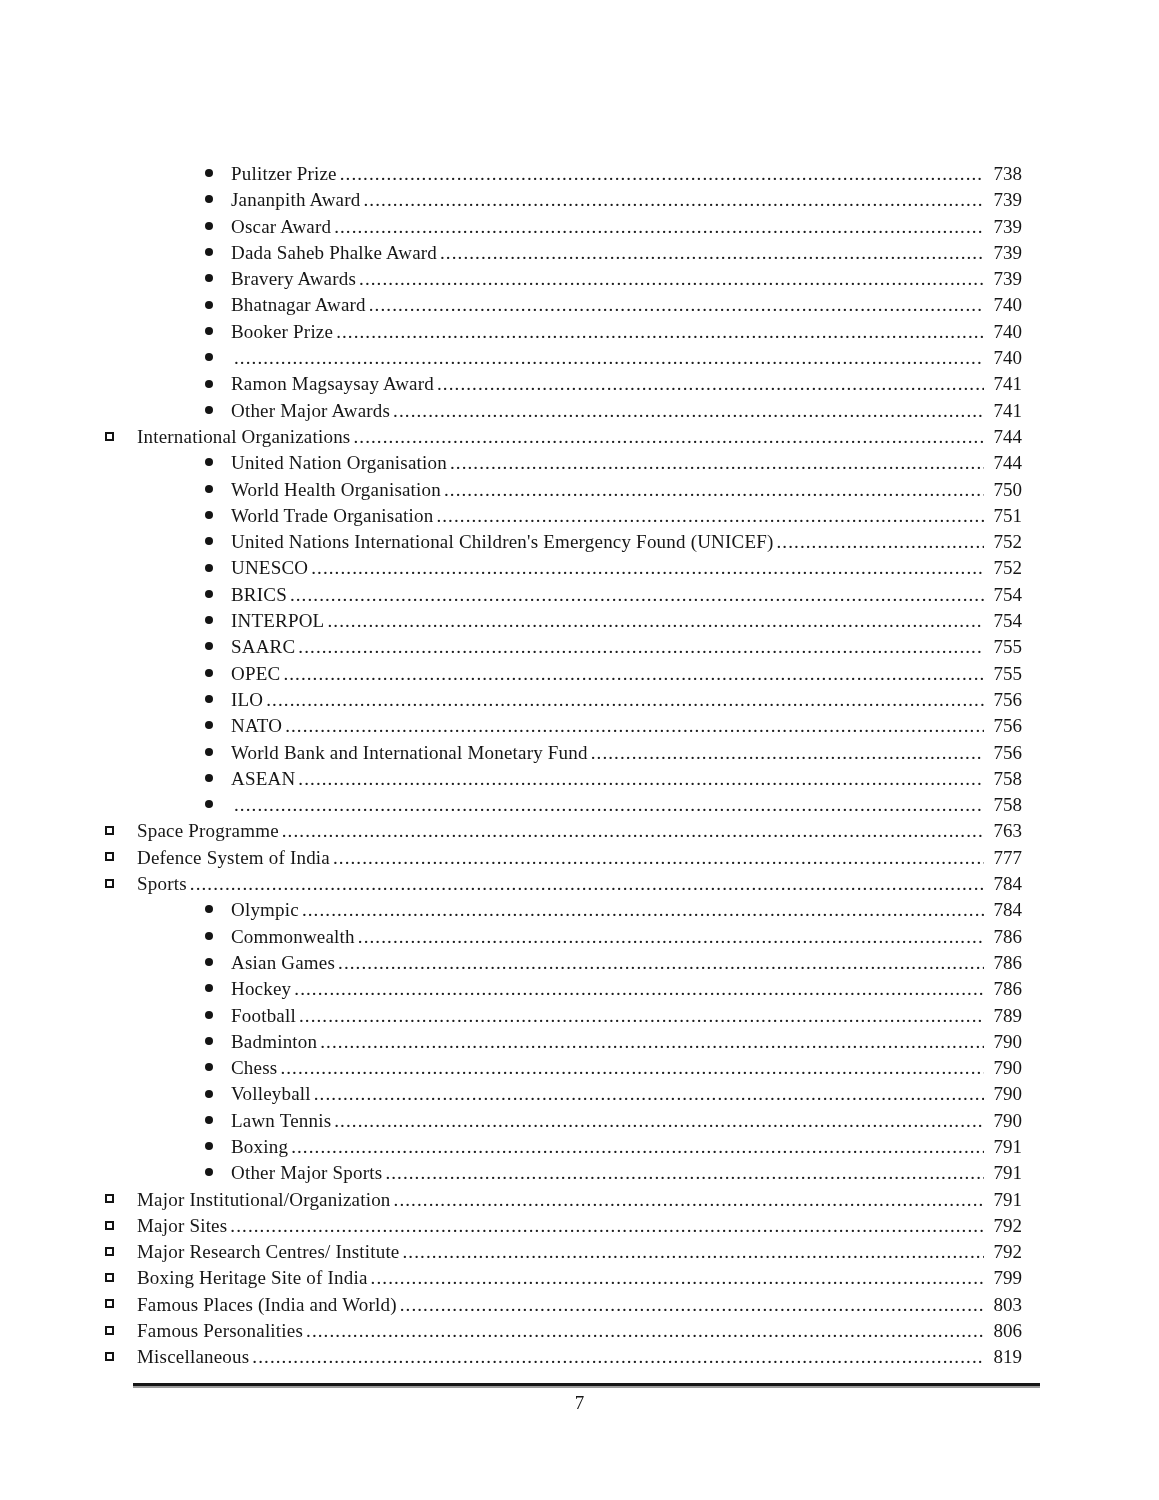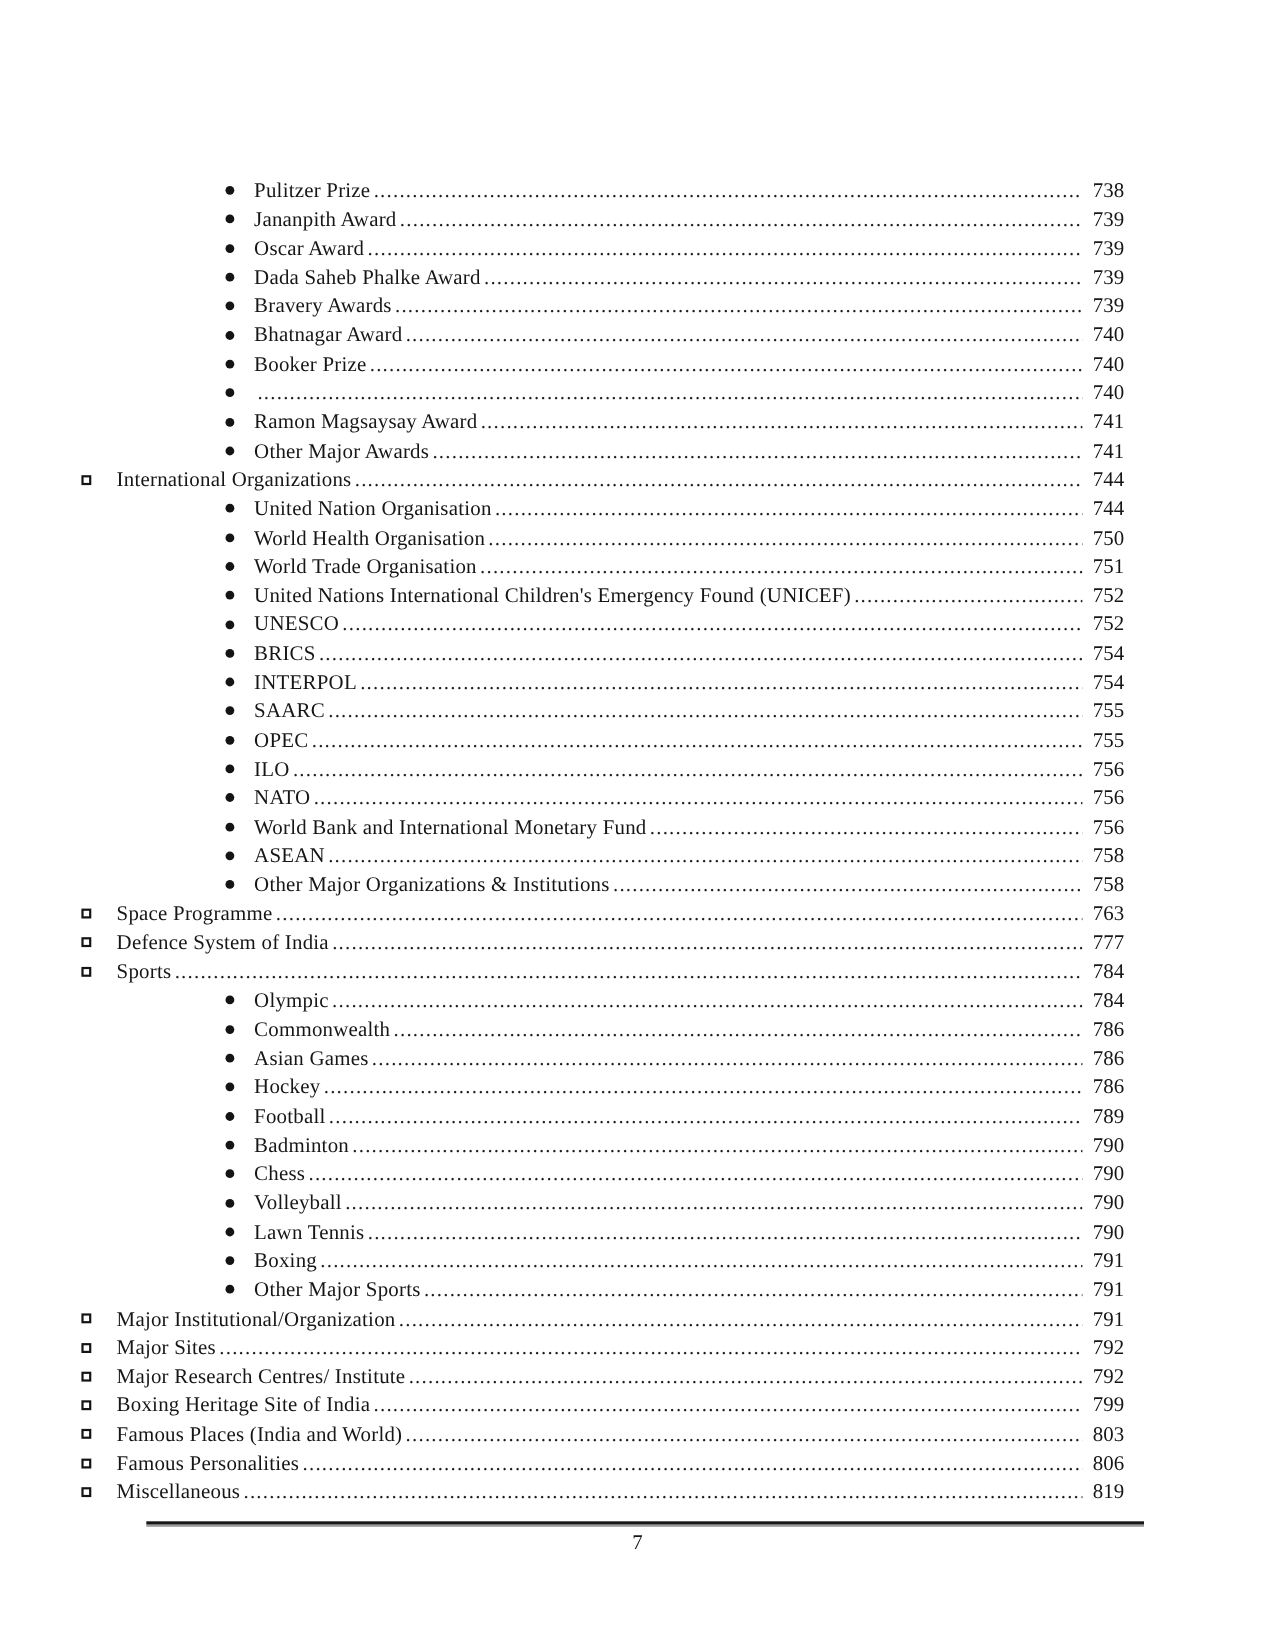--- a/index.html
+++ b/index.html
@@ -35,21 +35,21 @@
     height: 26.3px;
     line-height: 26.3px;
     font-size: 19px;
     white-space: nowrap;
   }
   .bullet {
     flex: 0 0 auto;
     align-self: center;
     display: inline-block;
   }
-  .row.level-1 { padding-left: 74px; align-items: flex-end; }
+  .row.level-1 { padding-left: 105px; align-items: flex-end; }
   .row.level-1 .bullet {
     width: 9px;
     height: 9px;
     box-sizing: border-box;
     border: 2.5px solid #141414;
     background: #ffffff;
     margin-right: 23px;
     margin-top: -2px;
   }
   .row.level-2 { padding-left: 205px; }
@@ -245,21 +245,20 @@
     <span class="pagenum">756</span>
   </div>
       <div class="row level-2">
     <span class="bullet"></span>
     <span class="label">ASEAN</span>
     <span class="dots"></span>
     <span class="pagenum">758</span>
   </div>
       <div class="row level-2">
     <span class="bullet"></span>
-    <span class="label">Other Major Organizations &amp; Institutions</span>
     <span class="dots"></span>
     <span class="pagenum">758</span>
   </div>
       <div class="row level-1">
     <span class="bullet"></span>
     <span class="label">Space Programme</span>
     <span class="dots"></span>
     <span class="pagenum">763</span>
   </div>
       <div class="row level-1">

